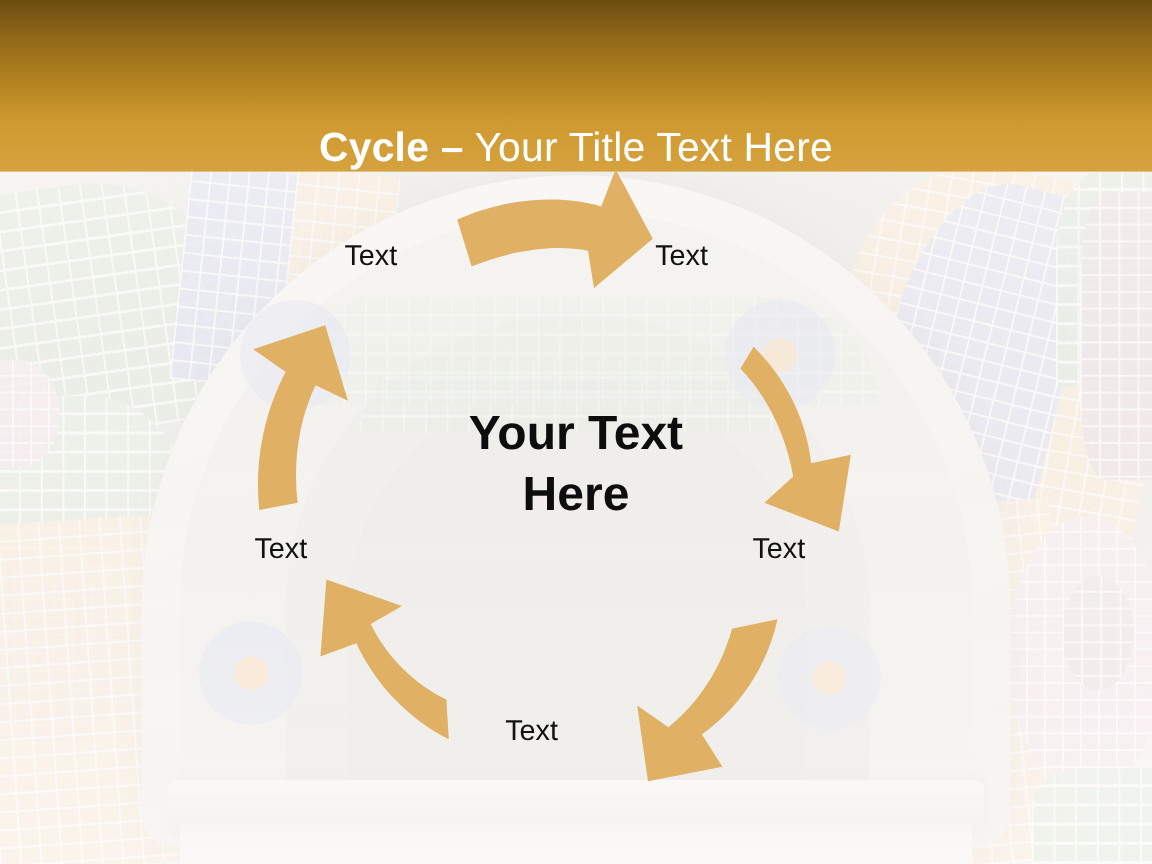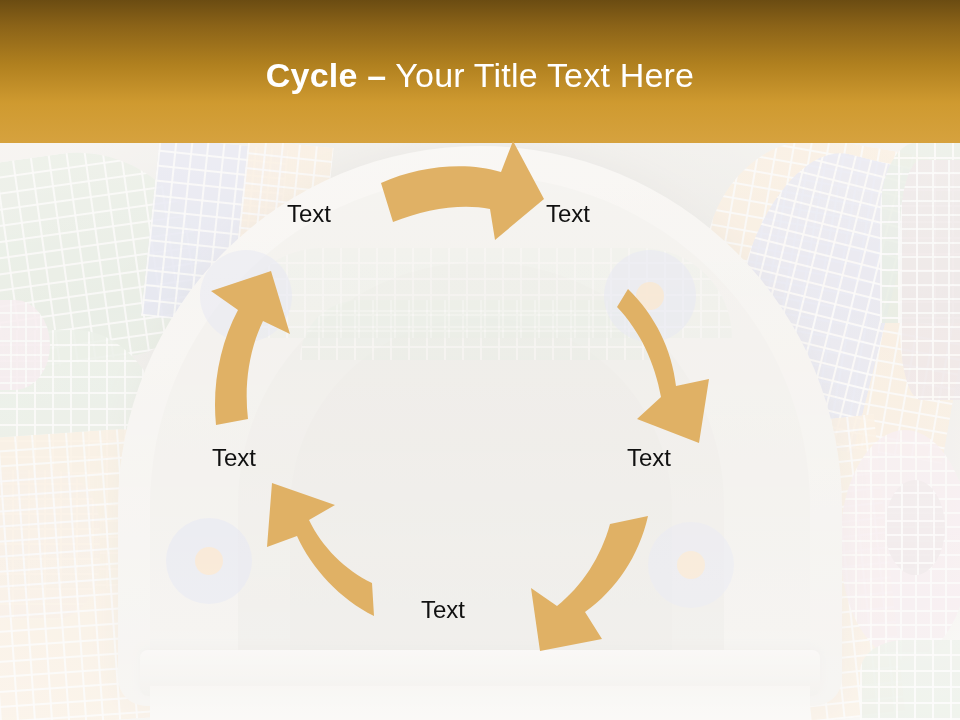--- a/index.html
+++ b/index.html
@@ -136,21 +136,21 @@
     background: linear-gradient(180deg, rgba(255,255,255,.18) 0%, rgba(255,255,255,.05) 40%, rgba(255,255,255,.30) 100%);
   }
 
   
   #title-bar {
     position: absolute;
     left: 0; top: 0;
     width: 960px; height: 143px;
     background: linear-gradient(180deg, #6b4c12 0%, #8b6318 18%, #b0801f 45%, #cf9a30 72%, #d6a23e 100%);
     display: flex;
-    align-items: center;
+    align-items: flex-end;
     justify-content: center;
   }
   #title-text {
     color: #ffffff;
     font-size: 34px;
     letter-spacing: .2px;
     white-space: nowrap;
     margin-top: 8px;
   }
   #title-text .bold { font-weight: bold; }
@@ -256,15 +256,17 @@
              C249,350 244,385 248,419 Z"></path>
   </svg>
 
   <div class="node-label" style="left:287px; top:202px;">Text</div>
   <div class="node-label" style="left:546px; top:202px;">Text</div>
   <div class="node-label" style="left:627px; top:446px;">Text</div>
   <div class="node-label" style="left:421px; top:598px;">Text</div>
   <div class="node-label" style="left:212px; top:446px;">Text</div>
 
   <div id="center-text">
+    <div>Your Text</div>
+    <div>Here</div>
   </div>
 
 </div>
 
 </body></html>

